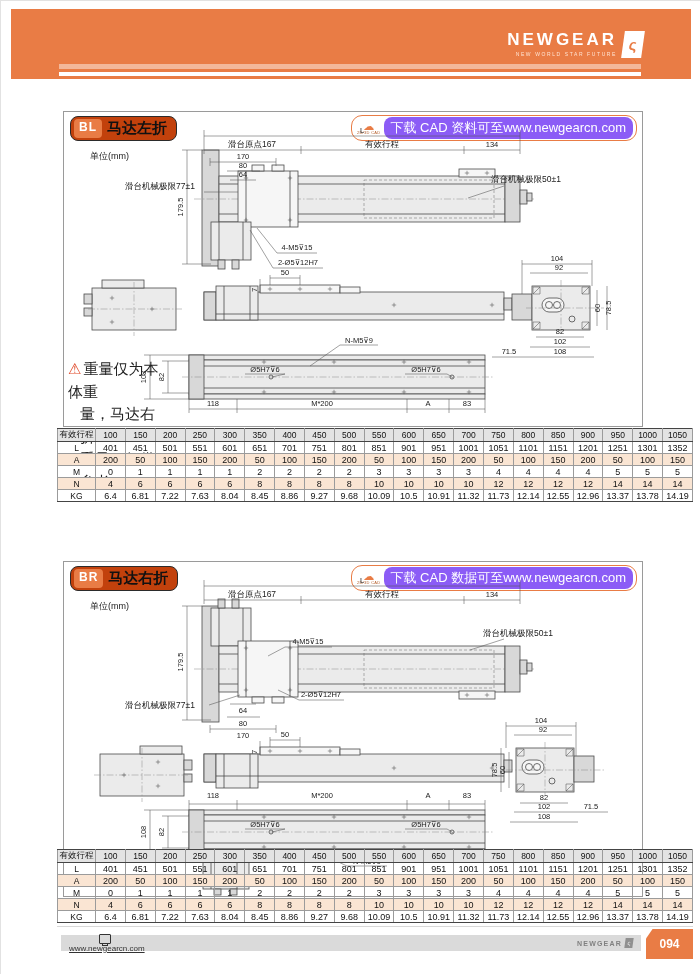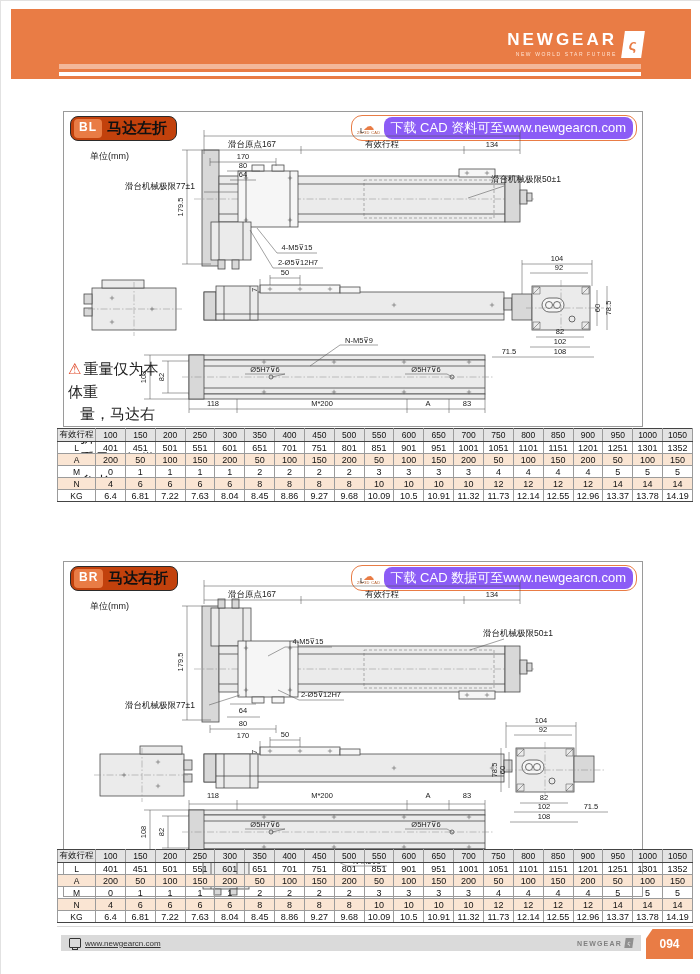--- a/index.html
+++ b/index.html
@@ -54,21 +54,21 @@
   #tbl-br{top:848px;}
   .spec td{border:1px solid #9b9b9b;height:11px;padding:0;overflow:hidden;}
   .spec tr.hd td{background:#e3e3e3;border-top:1.6px solid #444;border-bottom:1.4px solid #444;font-size:8.5px;}
   .spec tr.alt td{background:#fae5d3;}
   .spec tr:last-child td{border-bottom:1.6px solid #444;}
   .spec td:first-child{width:37px;font-size:8.5px;}
   
   .rule{position:absolute;left:56px;top:925px;width:636px;height:1px;background:#d8d8d8;}
   .footer-bar{position:absolute;left:60px;top:934px;width:580px;height:16px;background:#dadada;
               display:flex;align-items:center;justify-content:space-between;padding:0 8px;box-sizing:border-box;}
-  .f-left{display:flex;align-items:center;}
+  .f-left{display:flex;align-items:center;flex-direction:column;}
   .monitor{width:10px;height:8px;border:1px solid #333;border-radius:1px;position:relative;margin-right:4px;}
   .monitor:after{content:"";position:absolute;left:2px;bottom:-3px;width:4px;height:2px;border-bottom:1px solid #333;border-left:1px solid #333;border-right:1px solid #333;}
   .f-link{font-size:8px;color:#333;text-decoration:underline;}
   .f-brand{display:flex;align-items:center;color:#808080;}
   .f-brand .b{font-size:7px;font-weight:bold;letter-spacing:1.2px;margin-right:3px;}
   .f-mark{width:8px;height:10px;background:#909090;transform:skewX(-8deg);display:flex;align-items:center;justify-content:center;color:#dadada;font-size:6px;font-weight:bold;}
   .page-badge{position:absolute;left:645px;top:928px;width:47px;height:30px;background:#e97c45;color:#fff;
               font-size:12px;font-weight:bold;display:flex;align-items:center;justify-content:center;
               clip-path:polygon(14% 0,100% 0,100% 100%,0 100%,0 32%);}
 </style>

